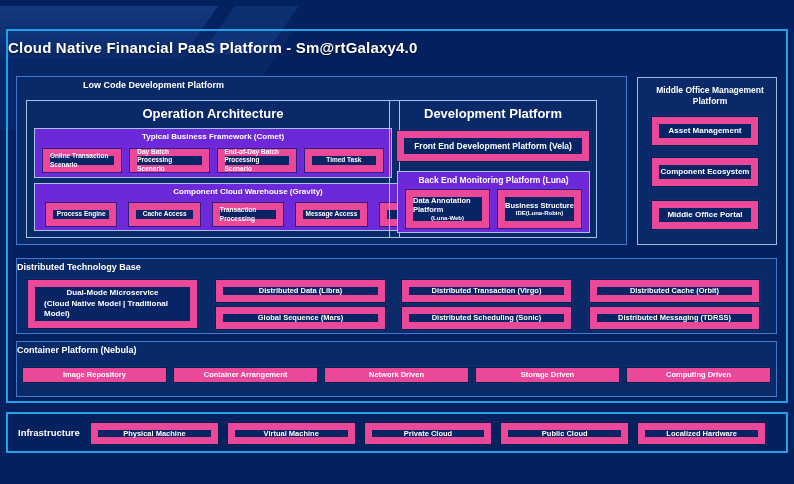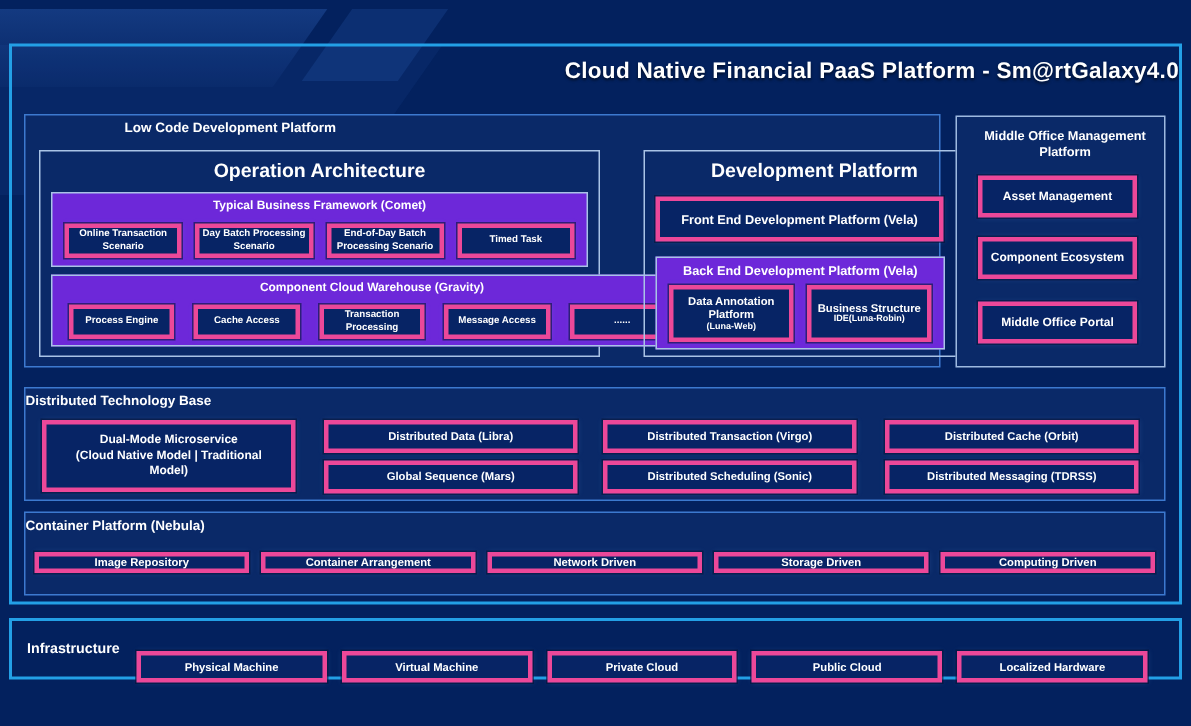--- a/index.html
+++ b/index.html
@@ -17,55 +17,55 @@
         background: linear-gradient(180deg, rgba(47,98,185,0.38), rgba(47,98,185,0.06)); }
   .s2 { left: 218px; top: 6px; width: 64px; height: 48px; background: rgba(47,98,185,0.22); }
   .s3 { left: -70px; top: 30px; width: 330px; height: 100px; background: rgba(47,98,185,0.10); }
 
   .main-frame {
     position: absolute; left: 6px; top: 29px; width: 782px; height: 374px;
     border: 2px solid #23a0e6;
   }
   .page-title {
     position: absolute; left: 0; right: 0; top: 8px;
-    text-align: right; font-size: 15px; letter-spacing: 0.2px;
+    text-align: left; font-size: 15px; letter-spacing: 0.2px;
     text-shadow: 0 1px 2px rgba(0,0,0,0.6);
   }
   .panel {
     position: absolute; background: #0a2968; border: 1px solid #3c79cf;
   }
   .panel-label {
     position: absolute; left: 0; right: 0; top: 3px;
     text-align: left; font-size: 9px;
   }
   .section { position: absolute; border: 1px solid #a9c3e6; }
   .section-title { position: absolute; left: 0; right: 0; top: 5px; text-align: center; font-size: 13px; }
   .subpanel { position: absolute; background: #6d28d9; border: 1px solid #a9c3e6; }
   .subpanel-label { position: absolute; left: 0; right: 0; top: 3px; text-align: center; font-size: 8px; }
 
   .box {
-    background: #072465; border: 3px solid #ec4899;
+    background: #072465; border: 7px solid #ec4899;
     display: flex; align-items: center; justify-content: center;
     flex-direction: column;
-    text-align: center; line-height: 1.25;
+    line-height: 1.25;
     box-shadow: 0 0 0 1px rgba(5,18,55,0.6), 0 0 4px rgba(120,180,255,0.18);
   }
   .box-row { position: absolute; display: flex; }
   .box-row .box { flex: 1; }
 
   
   .low-code { left: 8px; top: 45px; width: 611px; height: 169px; }
   .low-code > .panel-label { transform: translateX(66px); }
   .op-arch { left: 9px; top: 23px; width: 374px; height: 138px; }
   .tbf { left: 7px; top: 27px; width: 358px; height: 50px; }
   .tbf-row { left: 8px; right: 8px; top: 20px; height: 23px; gap: 9px; font-size: 6.5px; }
   .ccw { left: 7px; top: 82px; width: 428px; height: 48px; }
   .ccw-row { left: 11px; right: 11px; top: 19px; height: 23px; gap: 13px; font-size: 6.5px; }
 
-  .dev-platform { left: 412px; top: 23px; width: 228px; height: 138px; }
+  .dev-platform { left: 372px; top: 23px; width: 208px; height: 138px; }
   .fe-box { position: absolute; left: 7px; top: 30px; width: 192px; height: 30px; font-size: 8.5px; }
   .be-panel { left: 7px; top: 70px; width: 193px; height: 62px; }
   .be-panel .subpanel-label { font-size: 8.5px; }
   .be-row { left: 8px; right: 8px; top: 18px; height: 38px; gap: 9px; font-size: 7.5px; }
   .be-row .sub { font-size: 6px; }
 
   
   .mid-office { left: 629px; top: 46px; width: 140px; height: 168px; border-color: #9db9e0; }
   .mo-label { position: absolute; left: 13px; top: 7px; width: 118px; font-size: 8.5px; line-height: 1.35; text-align: center; }
   .mo-box { position: absolute; left: 14px; width: 106px; height: 28px; font-size: 8px; }
@@ -81,21 +81,21 @@
 
   
   .container-p { left: 8px; top: 310px; width: 761px; height: 56px; }
   .cp-row { left: 6px; right: 6px; top: 26px; height: 14px; gap: 8px; font-size: 7.5px; }
 
   
   .infra-frame { position: absolute; left: 6px; top: 412px; width: 782px; height: 41px;
                  border: 2px solid #23a0e6; }
   .infra-label { position: absolute; left: 10px; top: 0; bottom: 0;
                  display: flex; align-items: center; font-size: 9.5px; }
-  .infra-row { left: 83px; right: 21px; top: 20px; height: 21px; gap: 10px; font-size: 7.5px; }
+  .infra-row { left: 83px; right: 21px; top: 9px; height: 21px; gap: 10px; font-size: 7.5px; }
 </style>
 </head>
 <body>
 
 <div class="slash s1"></div>
 <div class="slash s2"></div>
 <div class="slash s3"></div>
 
 <div class="main-frame">
   <div class="page-title">Cloud Native Financial PaaS Platform - Sm@rtGalaxy4.0</div>
@@ -125,21 +125,21 @@
           <div class="box">Message Access</div>
           <div class="box">......</div>
         </div>
       </div>
     </div>
 
     <div class="section dev-platform">
       <div class="section-title">Development Platform</div>
       <div class="box fe-box">Front End Development Platform (Vela)</div>
       <div class="subpanel be-panel">
-        <div class="subpanel-label">Back End Development Platform (Vela)</div>
+        <div class="subpanel-label">Back End Monitoring Platform (Luna)</div>
         <div class="box-row be-row">
           <div class="box">
             <span>Data Annotation Platform</span>
             <span class="sub">(Luna-Web)</span>
           </div>
           <div class="box">
             <span>Business Structure</span>
             <span class="sub">IDE(Luna-Robin)</span>
           </div>
         </div>

